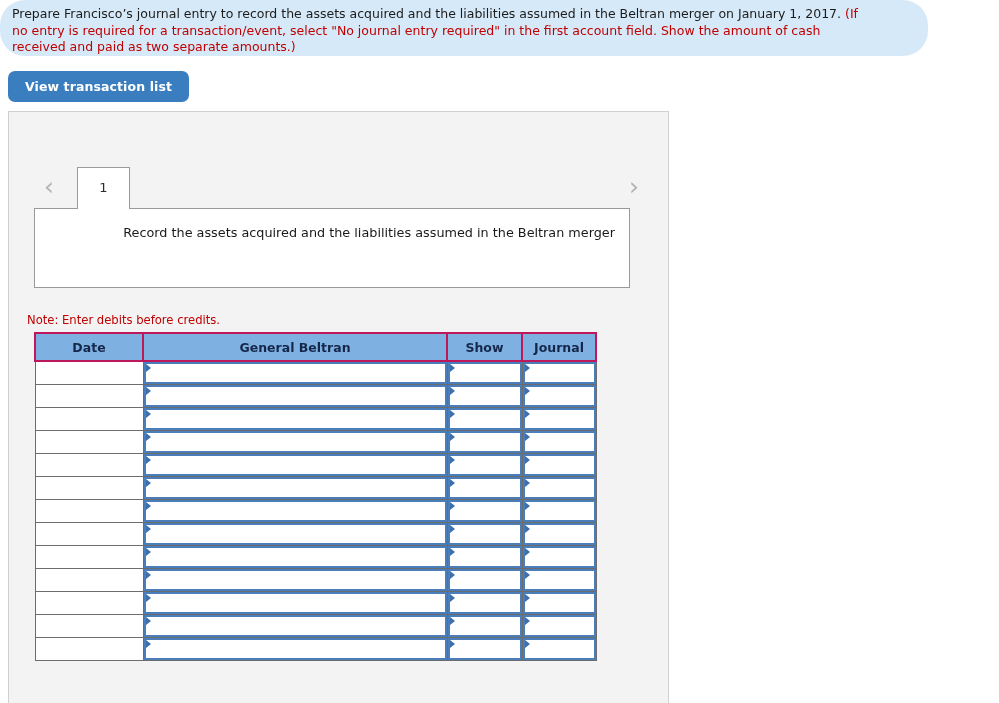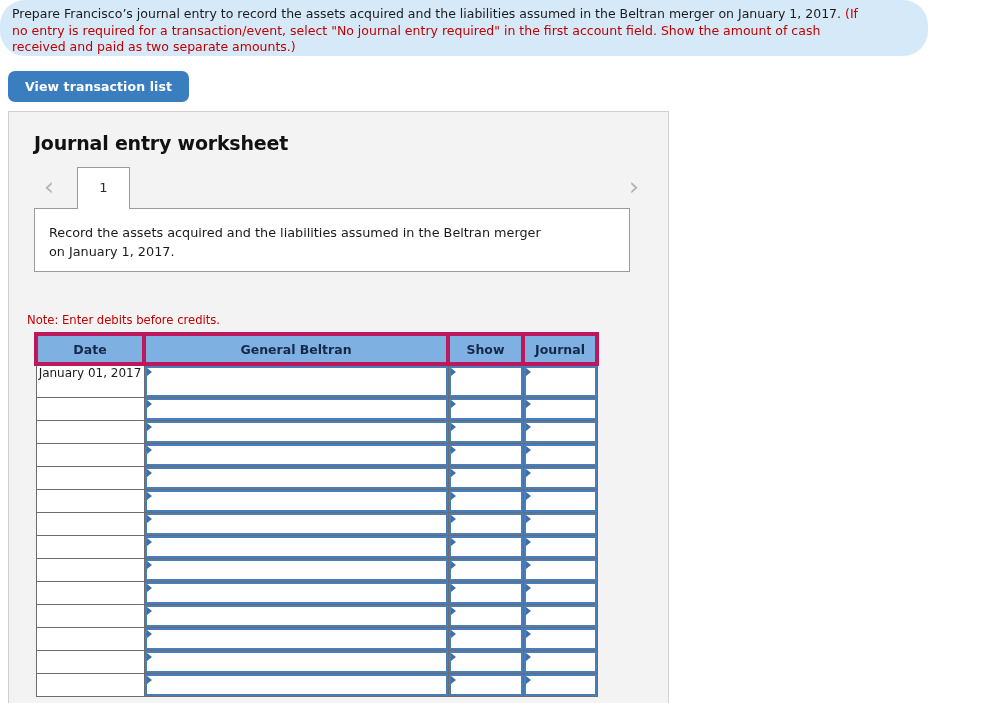--- a/index.html
+++ b/index.html
@@ -118,26 +118,27 @@
     cursor: pointer;
     z-index: 3;
   }
 
   
   #entry-description {
     position: absolute;
     left: 25px;
     top: 96px;
     width: 596px;
-    height: 64px;
+    height: 80px;
     background: #ffffff;
     border: 1px solid #9a9a9a;
     box-sizing: border-box;
     padding: 15px 14px 0 14px;
     z-index: 1;
+    text-align: right;
   }
   #entry-description .desc-line {
     font-size: 12.8px;
     line-height: 18.5px;
     color: #1a1a1a;
   }
 
   
   #debit-credit-note {
     position: absolute;
@@ -150,21 +151,21 @@
   
   #journal-table {
     position: absolute;
     left: 25px;
     top: 220px;
     border-collapse: collapse;
     table-layout: fixed;
   }
   #journal-table th {
     background: #7fb0e2;
-    border: 4px solid #be185d;
+    border: 2px solid #be185d;
     font-size: 12.5px;
     font-weight: bold;
     color: #15284a;
     height: 26px;
     padding: 0;
     text-align: center;
   }
   #journal-table td {
     padding: 0;
     vertical-align: top;
@@ -220,69 +221,49 @@
 <div id="instruction-banner">
   <div class="line"><span>Prepare Francisco’s journal entry to record the assets acquired and the liabilities assumed in the Beltran merger on January 1, 2017.</span> <span class="hint">(If</span></div>
   <div class="line hint">no entry is required for a transaction/event, select "No journal entry required" in the first account field. Show the amount of cash</div>
   <div class="line hint">received and paid as two separate amounts.)</div>
 </div>
 
 <button id="view-transaction-list">View transaction list</button>
 
 <div id="worksheet-panel">
 
-  <div id="worksheet-title">Journal entry worksheet</div>
 
   <div id="tab-strip">
     <div id="tab-prev" class="nav-chevron">‹</div>
     <div id="tab-1">1</div>
     <div id="tab-next" class="nav-chevron">›</div>
   </div>
 
   <div id="entry-description">
     <div class="desc-line">Record the assets acquired and the liabilities assumed in the Beltran merger</div>
-    <div class="desc-line">on January 1, 2017.</div>
   </div>
 
   <div id="debit-credit-note">Note: Enter debits before credits.</div>
 
   <table id="journal-table">
     <colgroup>
       <col class="col-date">
       <col class="col-journal">
       <col class="col-debit">
       <col class="col-credit">
     </colgroup>
     <thead>
       <tr>
         <th>Date</th>
         <th>General Beltran</th>
         <th>Show</th>
         <th>Journal</th>
       </tr>
     </thead>
     <tbody id="journal-body">
-        <tr class="row-first">
-          <td class="date-cell">January 01, 2017</td>
-          <td class="input-cell">
-            <div class="field">
-              <span class="picker-arrow"></span>
-            </div>
-          </td>
-          <td class="input-cell">
-            <div class="field">
-              <span class="picker-arrow"></span>
-            </div>
-          </td>
-          <td class="input-cell">
-            <div class="field">
-              <span class="picker-arrow"></span>
-            </div>
-          </td>
-        </tr>
         <tr class="row-std">
           <td class="date-cell"></td>
           <td class="input-cell">
             <div class="field">
               <span class="picker-arrow"></span>
             </div>
           </td>
           <td class="input-cell">
             <div class="field">
               <span class="picker-arrow"></span>

